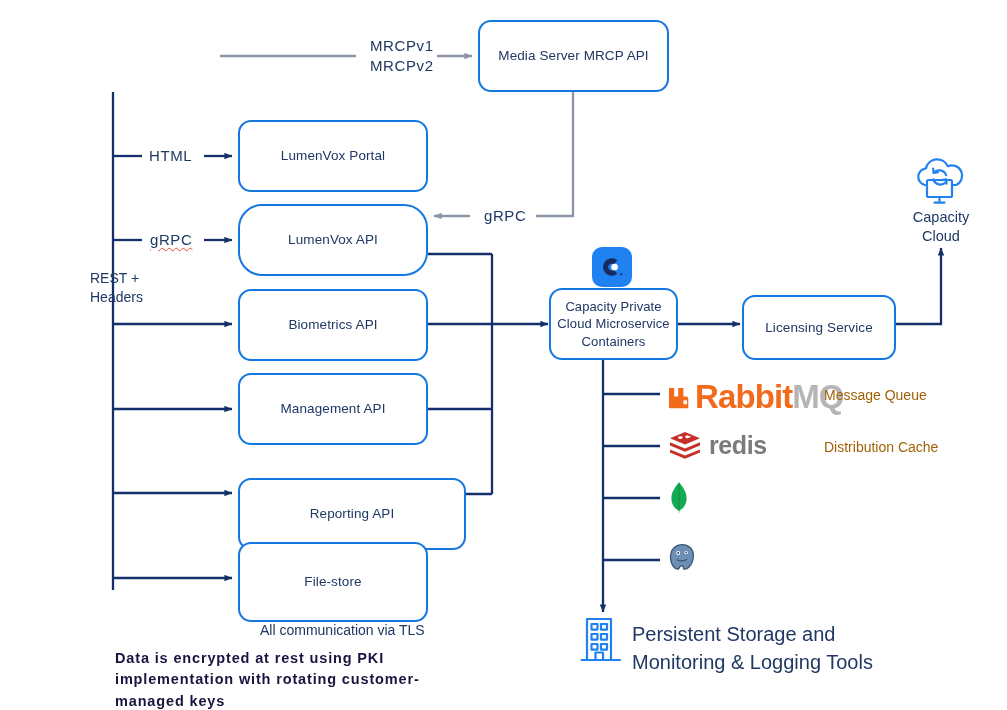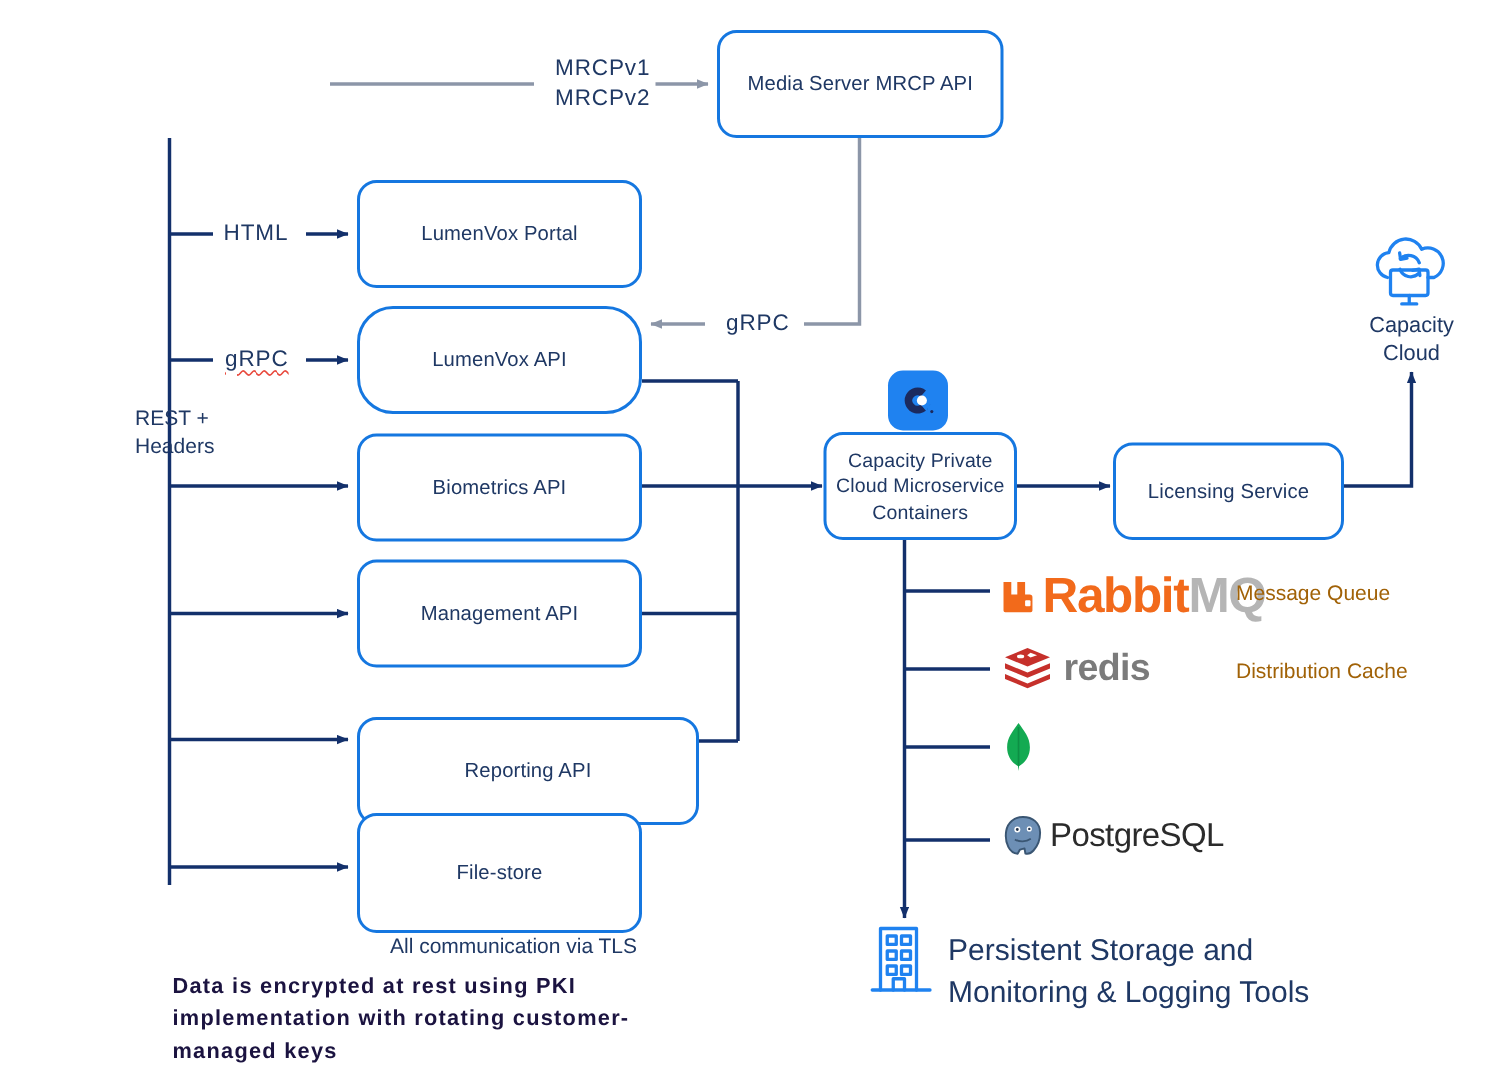--- a/index.html
+++ b/index.html
@@ -310,21 +310,20 @@
 
   <div class="logo-wrap" style="left:668px; top:543px;">
     <svg width="28" height="28" viewBox="0 0 28 28">
       <path d="M14,1.6 C20.4,1.6 25.4,5.6 25.4,12.2 C25.4,17 23.4,21.4 21,24 C19.6,25.6 17.6,26.4 15.6,26 L15,22.6 L12,23.4 L10.4,26.2 C7.8,26 5.6,24.4 4.2,21.6 C2.6,18.4 2.2,14.6 2.8,11 C3.6,5.6 8,1.6 14,1.6 Z" fill="#6d8fb5" stroke="#3a5673" stroke-width="1.3" stroke-linejoin="round"></path>
       <circle cx="10.2" cy="10" r="2.0" fill="#ffffff"></circle>
       <circle cx="10.2" cy="10" r="0.95" fill="#21324a"></circle>
       <circle cx="18.2" cy="9.6" r="1.7" fill="#ffffff"></circle>
       <circle cx="18.2" cy="9.6" r="0.8" fill="#21324a"></circle>
       <path d="M8.6,16.6 C11.4,18.4 16,18.4 19.2,16.2" stroke="#3a5673" stroke-width="1.2" fill="none"></path>
     </svg>
-    <div class="pg-text">PostgreSQL</div>
   </div>
 
   <div style="position:absolute; left:578px; top:614px;">
     <svg width="46" height="54" viewBox="0 0 46 54">
       <g fill="none" stroke="#1f82f0" stroke-width="2.2" stroke-linejoin="round" stroke-linecap="round">
         <path d="M9,46 L9,5 L33,5 L33,46"></path>
         <path d="M3.5,46 L42,46"></path>
         <rect x="13.5" y="10" width="6" height="5.6"></rect>
         <rect x="23" y="10" width="6" height="5.6"></rect>
         <rect x="13.5" y="20" width="6" height="5.6"></rect>

